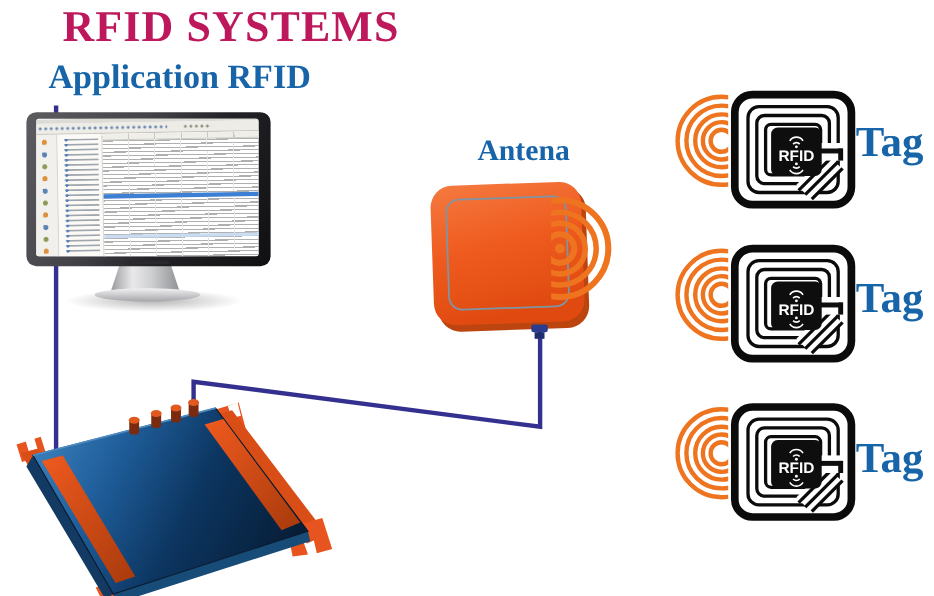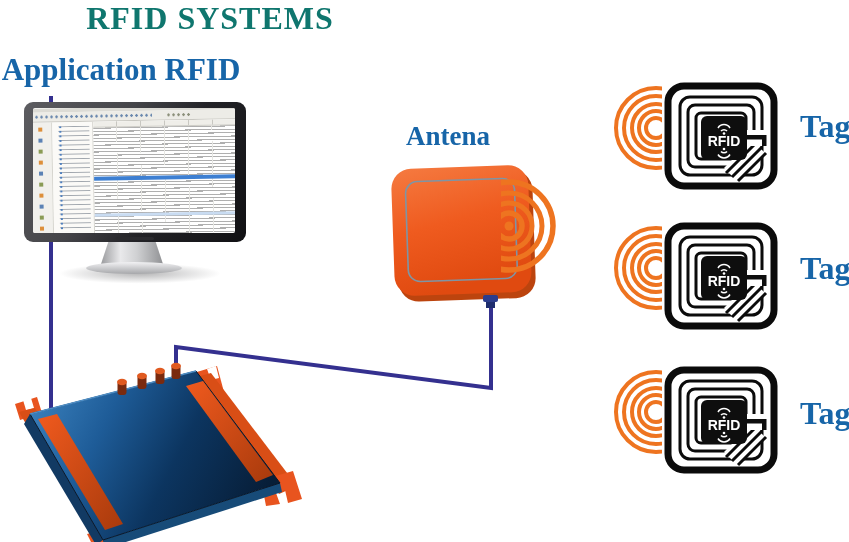--- a/index.html
+++ b/index.html
@@ -1,25 +1,25 @@
 <!DOCTYPE html>
 <html><head>
 <meta charset="utf-8">
 <style>
   html,body{margin:0;padding:0;background:#fff;}
   #stage{position:relative;width:849px;height:542px;background:#ffffff;overflow:hidden;
          font-family:"Liberation Serif", serif;}
   .abs{position:absolute;}
   .diagram-label{position:absolute;font-weight:700;color:#1765A8;line-height:1.05;}
-  .title{left:250px;top:4px;width:420px;text-align:center;font-size:32px;color:#0f766e;
+  .title{left:250px;top:4px;width:420px;text-align:center;font-size:40px;color:#be185d;
          letter-spacing:1px;font-weight:700;}
-  .lbl-application{left:0;top:54px;width:242px;text-align:center;font-size:31px;}
-  .lbl-antenna{left:406px;top:122px;width:112px;text-align:left;font-size:27px;}
+  .lbl-application{left:0;top:54px;width:242px;text-align:left;font-size:31px;padding-left:44px;}
+  .lbl-antenna{left:406px;top:122px;width:112px;text-align:right;font-size:27px;}
   .lbl-reader{left:282px;top:426px;font-size:29px;}
-  .lbl-tag{font-size:32px;left:778px;padding-left:22px;}
+  .lbl-tag{font-size:39px;left:778px;}
   #tag-label-1{top:110px;} #tag-label-2{top:252px;} #tag-label-3{top:397px;}
 
   
   #cables{left:0;top:0;z-index:1;pointer-events:none;}
 
   
   .monitor{left:24px;top:102px;width:222px;height:140px;z-index:2;
     background:linear-gradient(118deg,#5d5d61 0%,#444448 38%,#232327 62%,#101013 100%);
     border-radius:9px;padding:6px 11px 9px 9px;box-sizing:border-box;}
   .screen{width:100%;height:100%;background:#fdfdfc;border-radius:2px;overflow:hidden;

